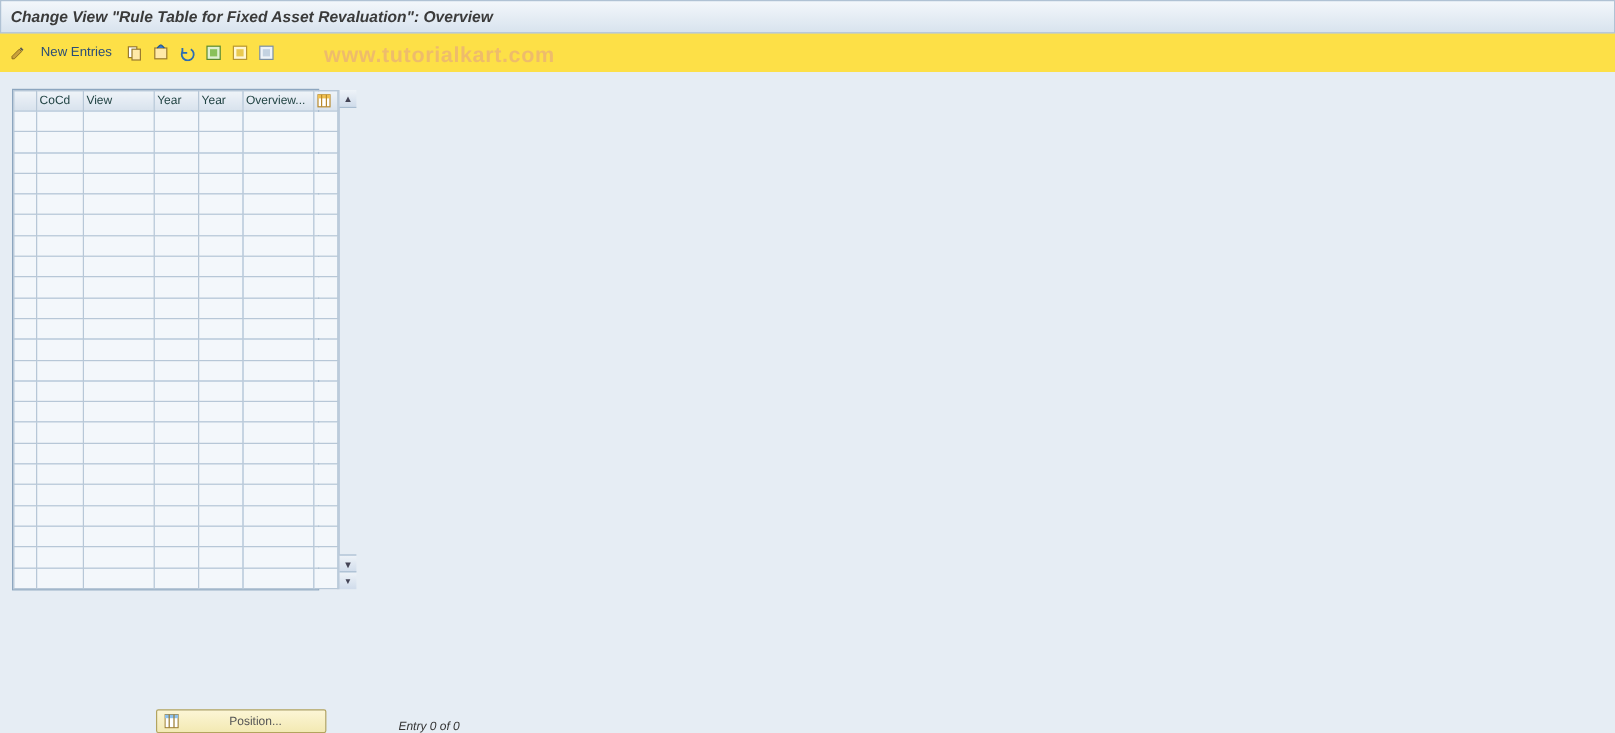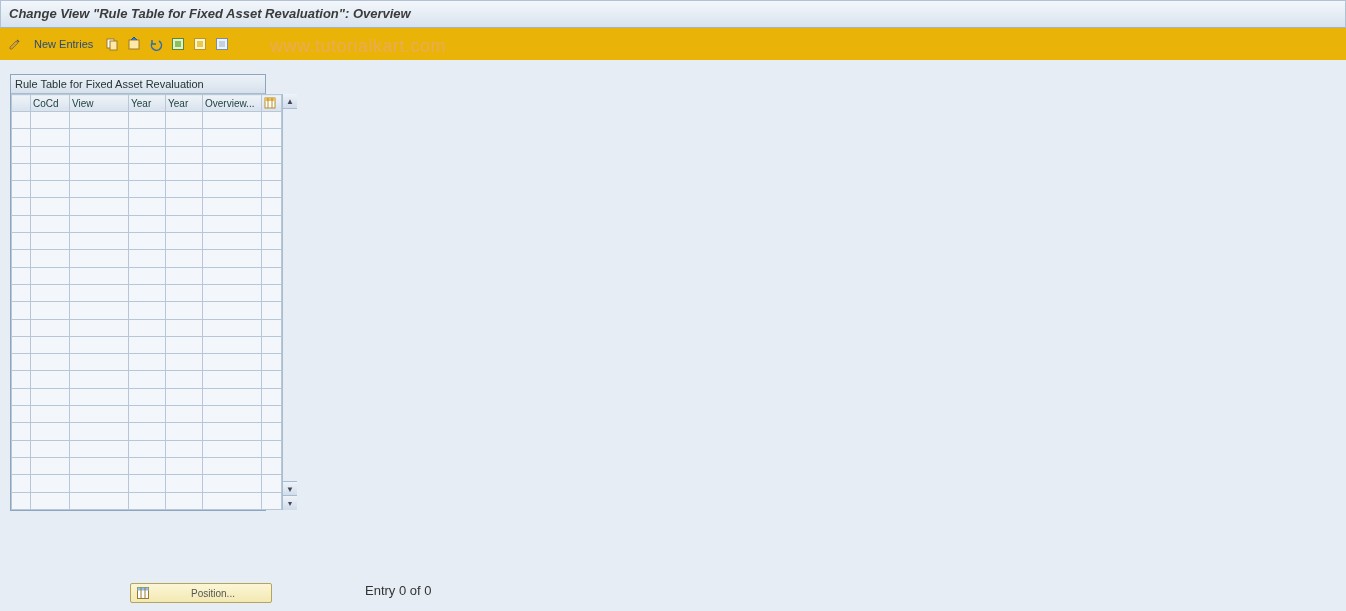--- a/index.html
+++ b/index.html
@@ -24,21 +24,21 @@
     font-weight: bold;
     font-size: 13px;
     color: #3b3b3b;
     border-top: 1px solid #b0c2d4;
     border-left: 1px solid #b0c2d4;
     border-right: 1px solid #b0c2d4;
   }
   .toolbar {
     height: 28px;
     padding: 2px 6px;
-    background: #eab308;
+    background: #fde047;
     border-bottom: 1px solid #9eb4c8;
     display: flex;
     align-items: center;
     gap: 4px;
   }
   .tb-btn {
     width: 18px;
     height: 18px;
     display: inline-flex;
     align-items: center;
@@ -53,21 +53,21 @@
     font-size: 11px;
     color: #2a4d77;
     cursor: pointer;
     border-radius:2px;
   }
   .watermark {
     position: absolute;
     left: 270px;
     top: 36px;
     font-size: 18px;
-    font-weight: normal;
+    font-weight: bold;
     color: #e7a97f;
     opacity: 0.65;
     pointer-events: none;
     letter-spacing: 0.5px;
   }
   .content-area{
     position:absolute;
     top:60px; left:0; right:0; bottom:28px;
     background:#e6edf4;
   }
@@ -132,39 +132,39 @@
     font-size:8px; color:#445;
     background:linear-gradient(#eef3f8,#d0dceb);
     cursor:pointer;
   }
   .scroll-arrow.up{ top:0; border-bottom:1px solid #a8bcd0;}
   .scroll-arrow.dn{ bottom:14px; border-top:1px solid #a8bcd0;}
   .scroll-arrow.dn2{ bottom:0; border-top:1px solid #a8bcd0;}
   .status-row{
     position:absolute;
     left:0; right:0; bottom:0; height:28px;
-    display:flex; align-items:flex-start;
+    display:flex; align-items:flex-end;
     padding:0 10px 0 130px;
-    gap:93px;
+    gap:60px;
   }
   .pos-btn{
     width:140px; height:18px;
     border:1px solid #b3a45e;
     background:linear-gradient(#fcf6d6,#f3e9b3);
     display:flex; align-items:center;
     font-size:10px; color:#555;
     cursor:pointer;
     border-radius:2px;
     position:relative;
   }
   .pos-btn .pos-icon{
     width:16px;height:16px;margin:0 4px;display:flex;align-items:center;justify-content:center;
   }
   .pos-btn .pos-label{ flex:1; text-align:center; }
-  .entry-text{ font-size:13px; color:#333; }
+  .entry-text{ font-size:10px; color:#333;font-style:italic; }
   svg{display:block;}
 </style>
 </head>
 <body>
 
 <div class="titlebar">Change View "Rule Table for Fixed Asset Revaluation": Overview</div>
 
 <div class="toolbar">
   <div class="tb-btn" title="Change">
     <svg width="14" height="14">
@@ -208,21 +208,20 @@
         <rect x="1.5" y="1.5" width="11" height="11" fill="#eef3f8" stroke="#7a8fa5"></rect>
         <rect x="4" y="4" width="6" height="6" fill="#c3d2e1"></rect>
       </svg>
   </div>
 </div>
 
 <div class="watermark">www.tutorialkart.com</div>
 
 <div class="content-area">
   <div class="table-frame">
-    <div class="table-caption">Rule Table for Fixed Asset Revaluation</div>
     <div class="grid-wrap">
       <table class="grid-table">
         <thead>
           <tr>
             <th class="row-selector"></th>
             <th style="width:34px">CoCd</th>
             <th style="width:54px">View</th>
             <th style="width:32px">Year</th>
             <th style="width:32px">Year</th>
             <th style="width:54px">Overview...</th>

